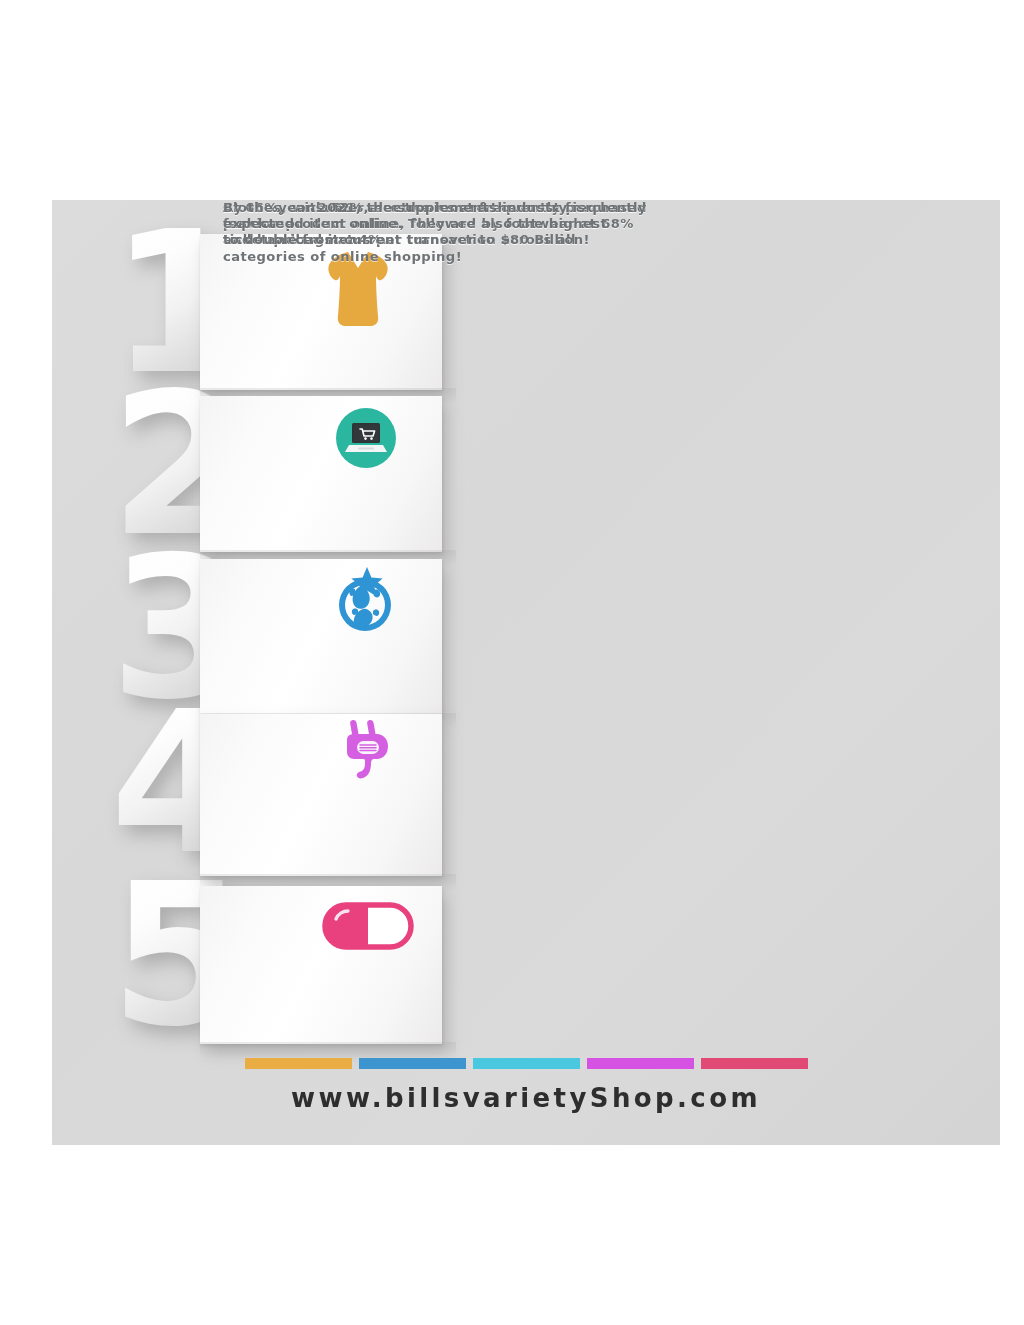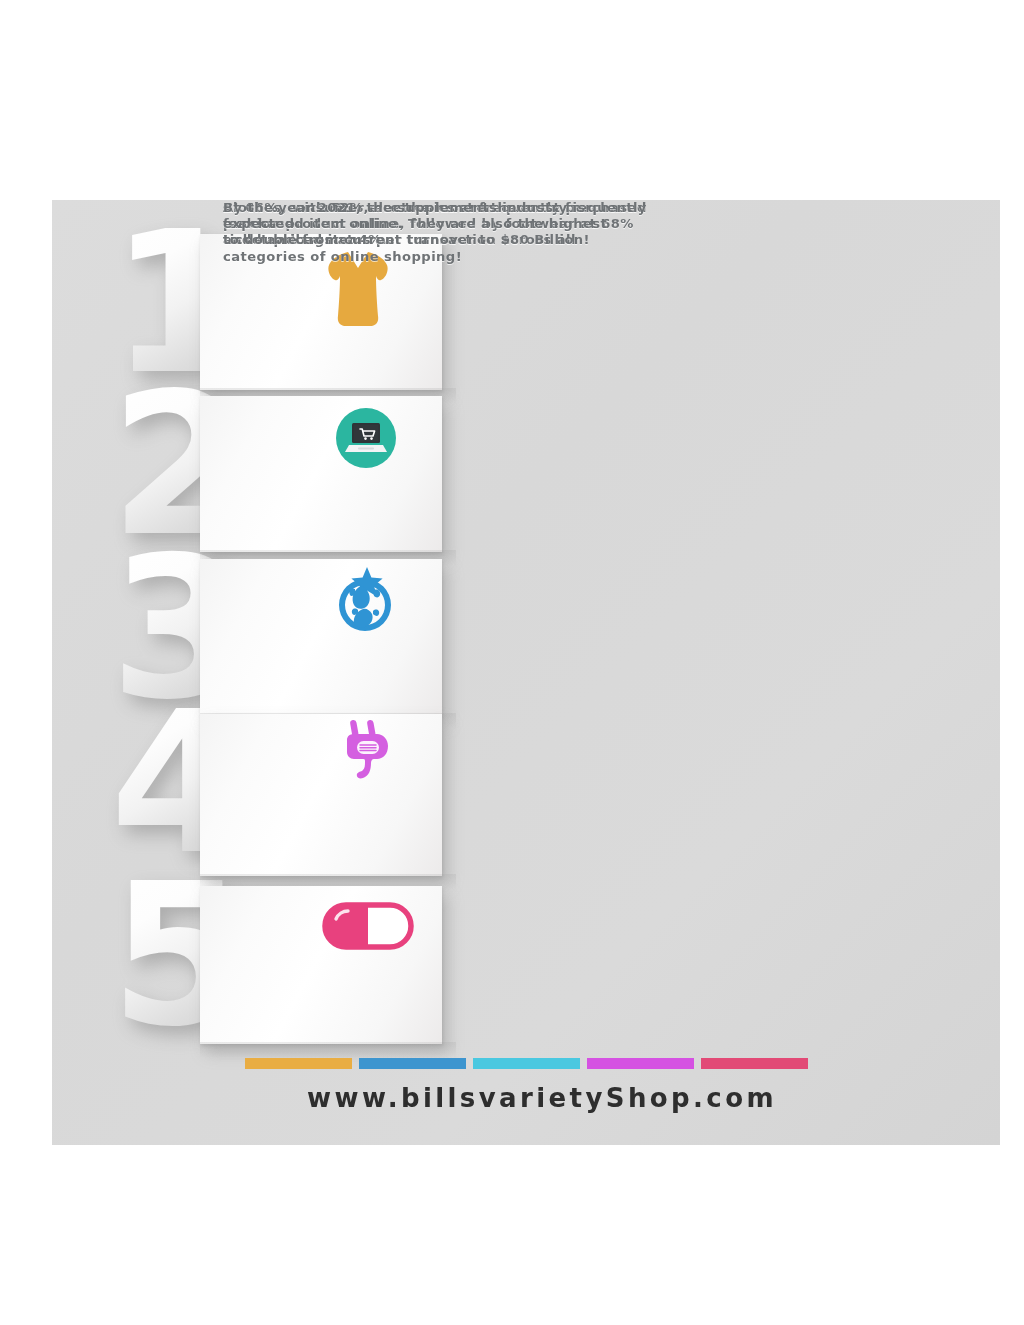--- a/index.html
+++ b/index.html
@@ -118,21 +118,21 @@
     gap: 7px;
     z-index: 6;
   }
   .bar {
     width: 107px;
     height: 11px;
   }
   #footer-url {
     position: absolute;
     top: 883px;
-    left: 16px;
+    left: 0;
     width: 948px;
     text-align: center;
     font-family: "DejaVu Sans", sans-serif;
     font-weight: bold;
     font-size: 26px;
     letter-spacing: 3.4px;
     color: #2e2e2e;
     z-index: 6;
   }
 

